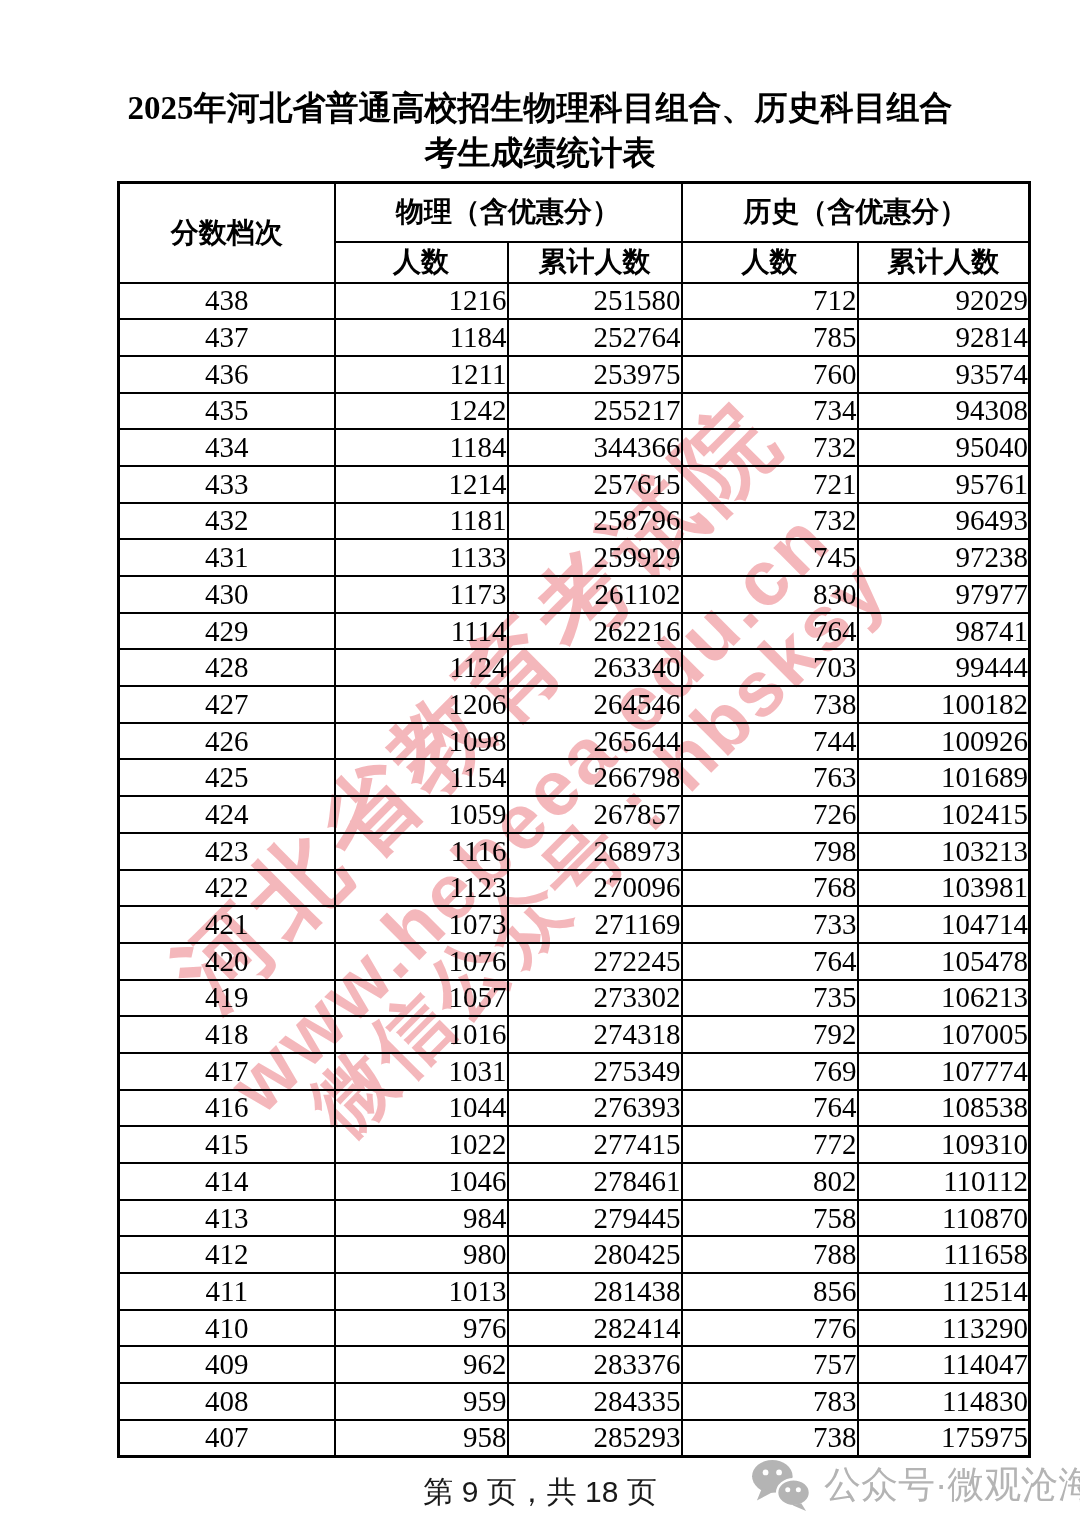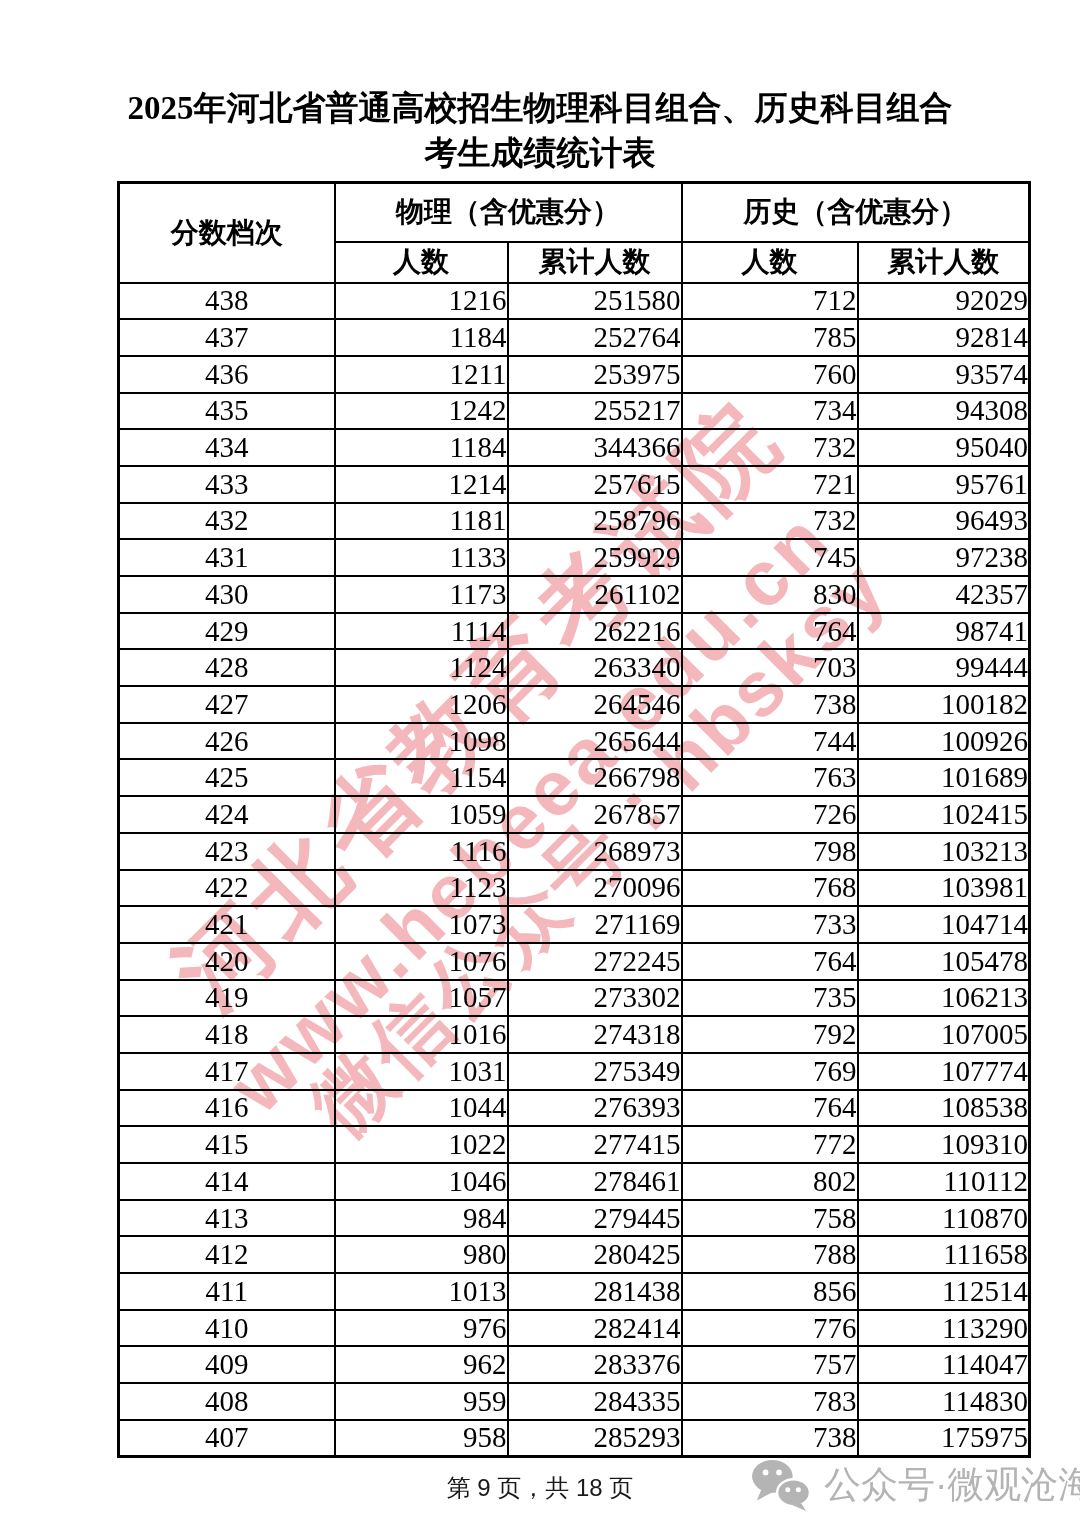--- a/index.html
+++ b/index.html
@@ -77,21 +77,21 @@
   td.cell-score { text-align: center; }
   td.cell-num   { text-align: right; padding-right: 7px; }
   
   .footer-page {
     position: absolute;
     top: 1472px;
     left: 0;
     width: 1080px;
     text-align: center;
     font-family: "Liberation Sans", sans-serif;
-    font-size: 24px;
+    font-size: 30px;
     color: #1a1a1a;
   }
   .wechat-badge {
     position: absolute;
     top: 1458px;
     left: 750px;
     display: flex;
     align-items: center;
     gap: 12px;
     font-family: "Liberation Sans", sans-serif;
@@ -191,21 +191,21 @@
           <td class="cell-num">1133</td>
           <td class="cell-num">259929</td>
           <td class="cell-num">745</td>
           <td class="cell-num">97238</td>
         </tr>
         <tr>
           <td class="cell-score">430</td>
           <td class="cell-num">1173</td>
           <td class="cell-num">261102</td>
           <td class="cell-num">830</td>
-          <td class="cell-num">42357</td>
+          <td class="cell-num">97977</td>
         </tr>
         <tr>
           <td class="cell-score">429</td>
           <td class="cell-num">1114</td>
           <td class="cell-num">262216</td>
           <td class="cell-num">764</td>
           <td class="cell-num">98741</td>
         </tr>
         <tr>
           <td class="cell-score">428</td>

